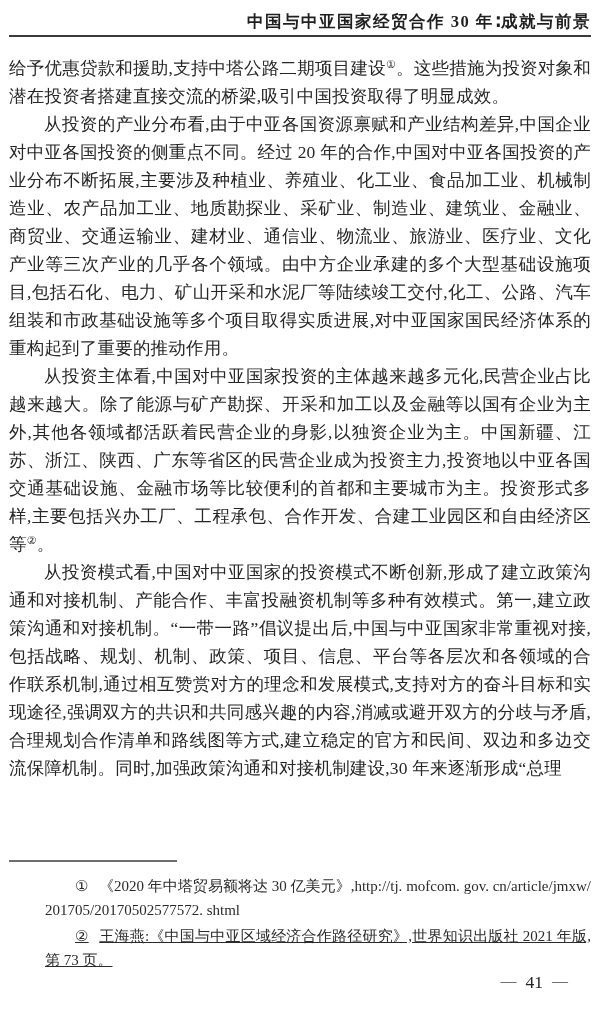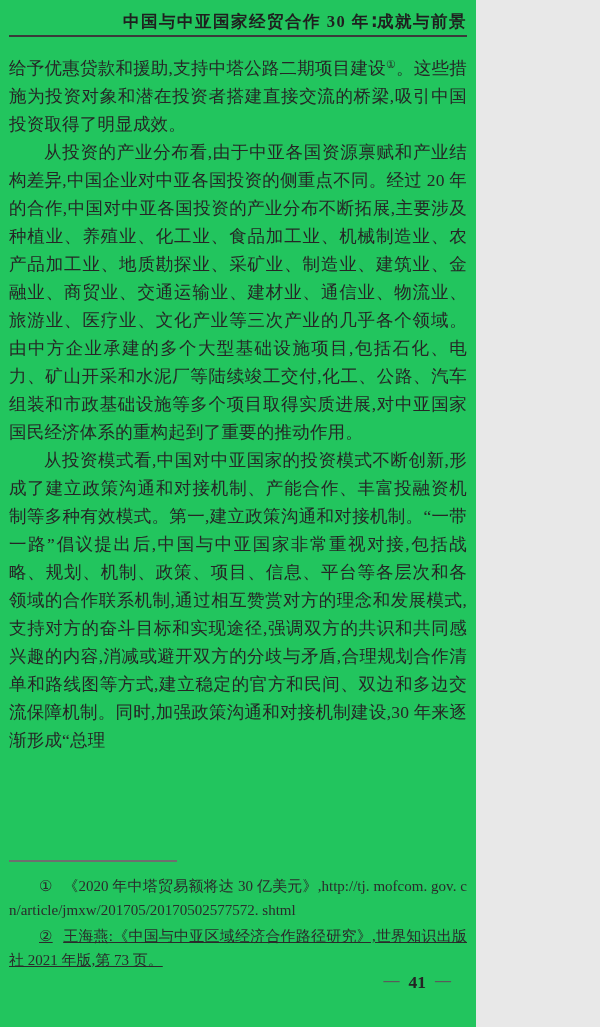--- a/index.html
+++ b/index.html
@@ -3,23 +3,23 @@
 <meta charset="utf-8">
 <style>
   * { margin: 0; padding: 0; box-sizing: border-box; }
   html, body { background: #e8e8e8; }
   body {
     font-family: "Liberation Serif", "DejaVu Serif", serif;
     width: 600px;
   }
   .page {
     position: relative;
-    width: 476px;
+    width: 600px;
     height: 1027px;
-    background: #22c55e;
+    background: #ffffff;
     overflow: hidden;
   }
   
   .running-header {
     padding: 12px 9px 0 9px;
   }
   .running-title {
     text-align: right;
     font-size: 16.5px;
     line-height: 20px;
@@ -64,32 +64,32 @@
     border-bottom: 2px solid #6e6e6e;
   }
   .footnote {
     margin-top: 12px;
     font-size: 15px;
     line-height: 24px;
     color: #2b2b2b;
     text-align: justify;
     text-indent: 2em;
     word-break: break-all;
+    margin-left: 36px;
   }
   .footnote + .footnote { margin-top: 2px; text-decoration: underline; }
   .fn-marker { margin-right: 0.7em; }
   
   .page-number {
     position: absolute;
     top: 972px;
-    right: 16px;
+    right: 23px;
     font-size: 17.5px;
     color: #242424;
     white-space: nowrap;
-    font-weight: bold;
   }
   .page-number .dash {
     color: #5a5a5a;
     margin: 0 9px;
     position: relative;
     top: -2px;
     font-size: 16px;
   }
 </style>
 </head>
@@ -102,20 +102,21 @@
     <div class="header-rule"></div>
   </header>
 
   <main class="body-text">
 
     <p class="para"><span>给予优惠贷款和援助,支持中塔公路二期项目建设</span><sup class="fn-ref">①</sup><span>。这些措施为投资对象和潜在投资者搭建直接交流的桥梁,吸引中国投资取得了明显成效。</span></p>
 
 
     <p class="para indent">从投资的产业分布看,由于中亚各国资源禀赋和产业结构差异,中国企业对中亚各国投资的侧重点不同。经过 20 年的合作,中国对中亚各国投资的产业分布不断拓展,主要涉及种植业、养殖业、化工业、食品加工业、机械制造业、农产品加工业、地质勘探业、采矿业、制造业、建筑业、金融业、商贸业、交通运输业、建材业、通信业、物流业、旅游业、医疗业、文化产业等三次产业的几乎各个领域。由中方企业承建的多个大型基础设施项目,包括石化、电力、矿山开采和水泥厂等陆续竣工交付,化工、公路、汽车组装和市政基础设施等多个项目取得实质进展,对中亚国家国民经济体系的重构起到了重要的推动作用。</p>
 
+    <p class="para indent"><span>从投资主体看,中国对中亚国家投资的主体越来越多元化,民营企业占比越来越大。除了能源与矿产勘探、开采和加工以及金融等以国有企业为主外,其他各领域都活跃着民营企业的身影,以独资企业为主。中国新疆、江苏、浙江、陕西、广东等省区的民营企业成为投资主力,投资地以中亚各国交通基础设施、金融市场等比较便利的首都和主要城市为主。投资形式多样,主要包括兴办工厂、工程承包、合作开发、合建工业园区和自由经济区等</span><sup class="fn-ref">②</sup><span>。</span></p>
 
     <p class="para indent">从投资模式看,中国对中亚国家的投资模式不断创新,形成了建立政策沟通和对接机制、产能合作、丰富投融资机制等多种有效模式。第一,建立政策沟通和对接机制。“一带一路”倡议提出后,中国与中亚国家非常重视对接,包括战略、规划、机制、政策、项目、信息、平台等各层次和各领域的合作联系机制,通过相互赞赏对方的理念和发展模式,支持对方的奋斗目标和实现途径,强调双方的共识和共同感兴趣的内容,消减或避开双方的分歧与矛盾,合理规划合作清单和路线图等方式,建立稳定的官方和民间、双边和多边交流保障机制。同时,加强政策沟通和对接机制建设,30 年来逐渐形成“总理</p>
 
   </main>
 
   <footer class="footnotes">
     <div class="footnote-rule"></div>
 
     <p class="footnote"><span class="fn-marker">①</span><span>《2020 年中塔贸易额将达 30 亿美元》,http://tj. mofcom. gov. cn/article/jmxw/201705/20170502577572. shtml</span></p>
 

